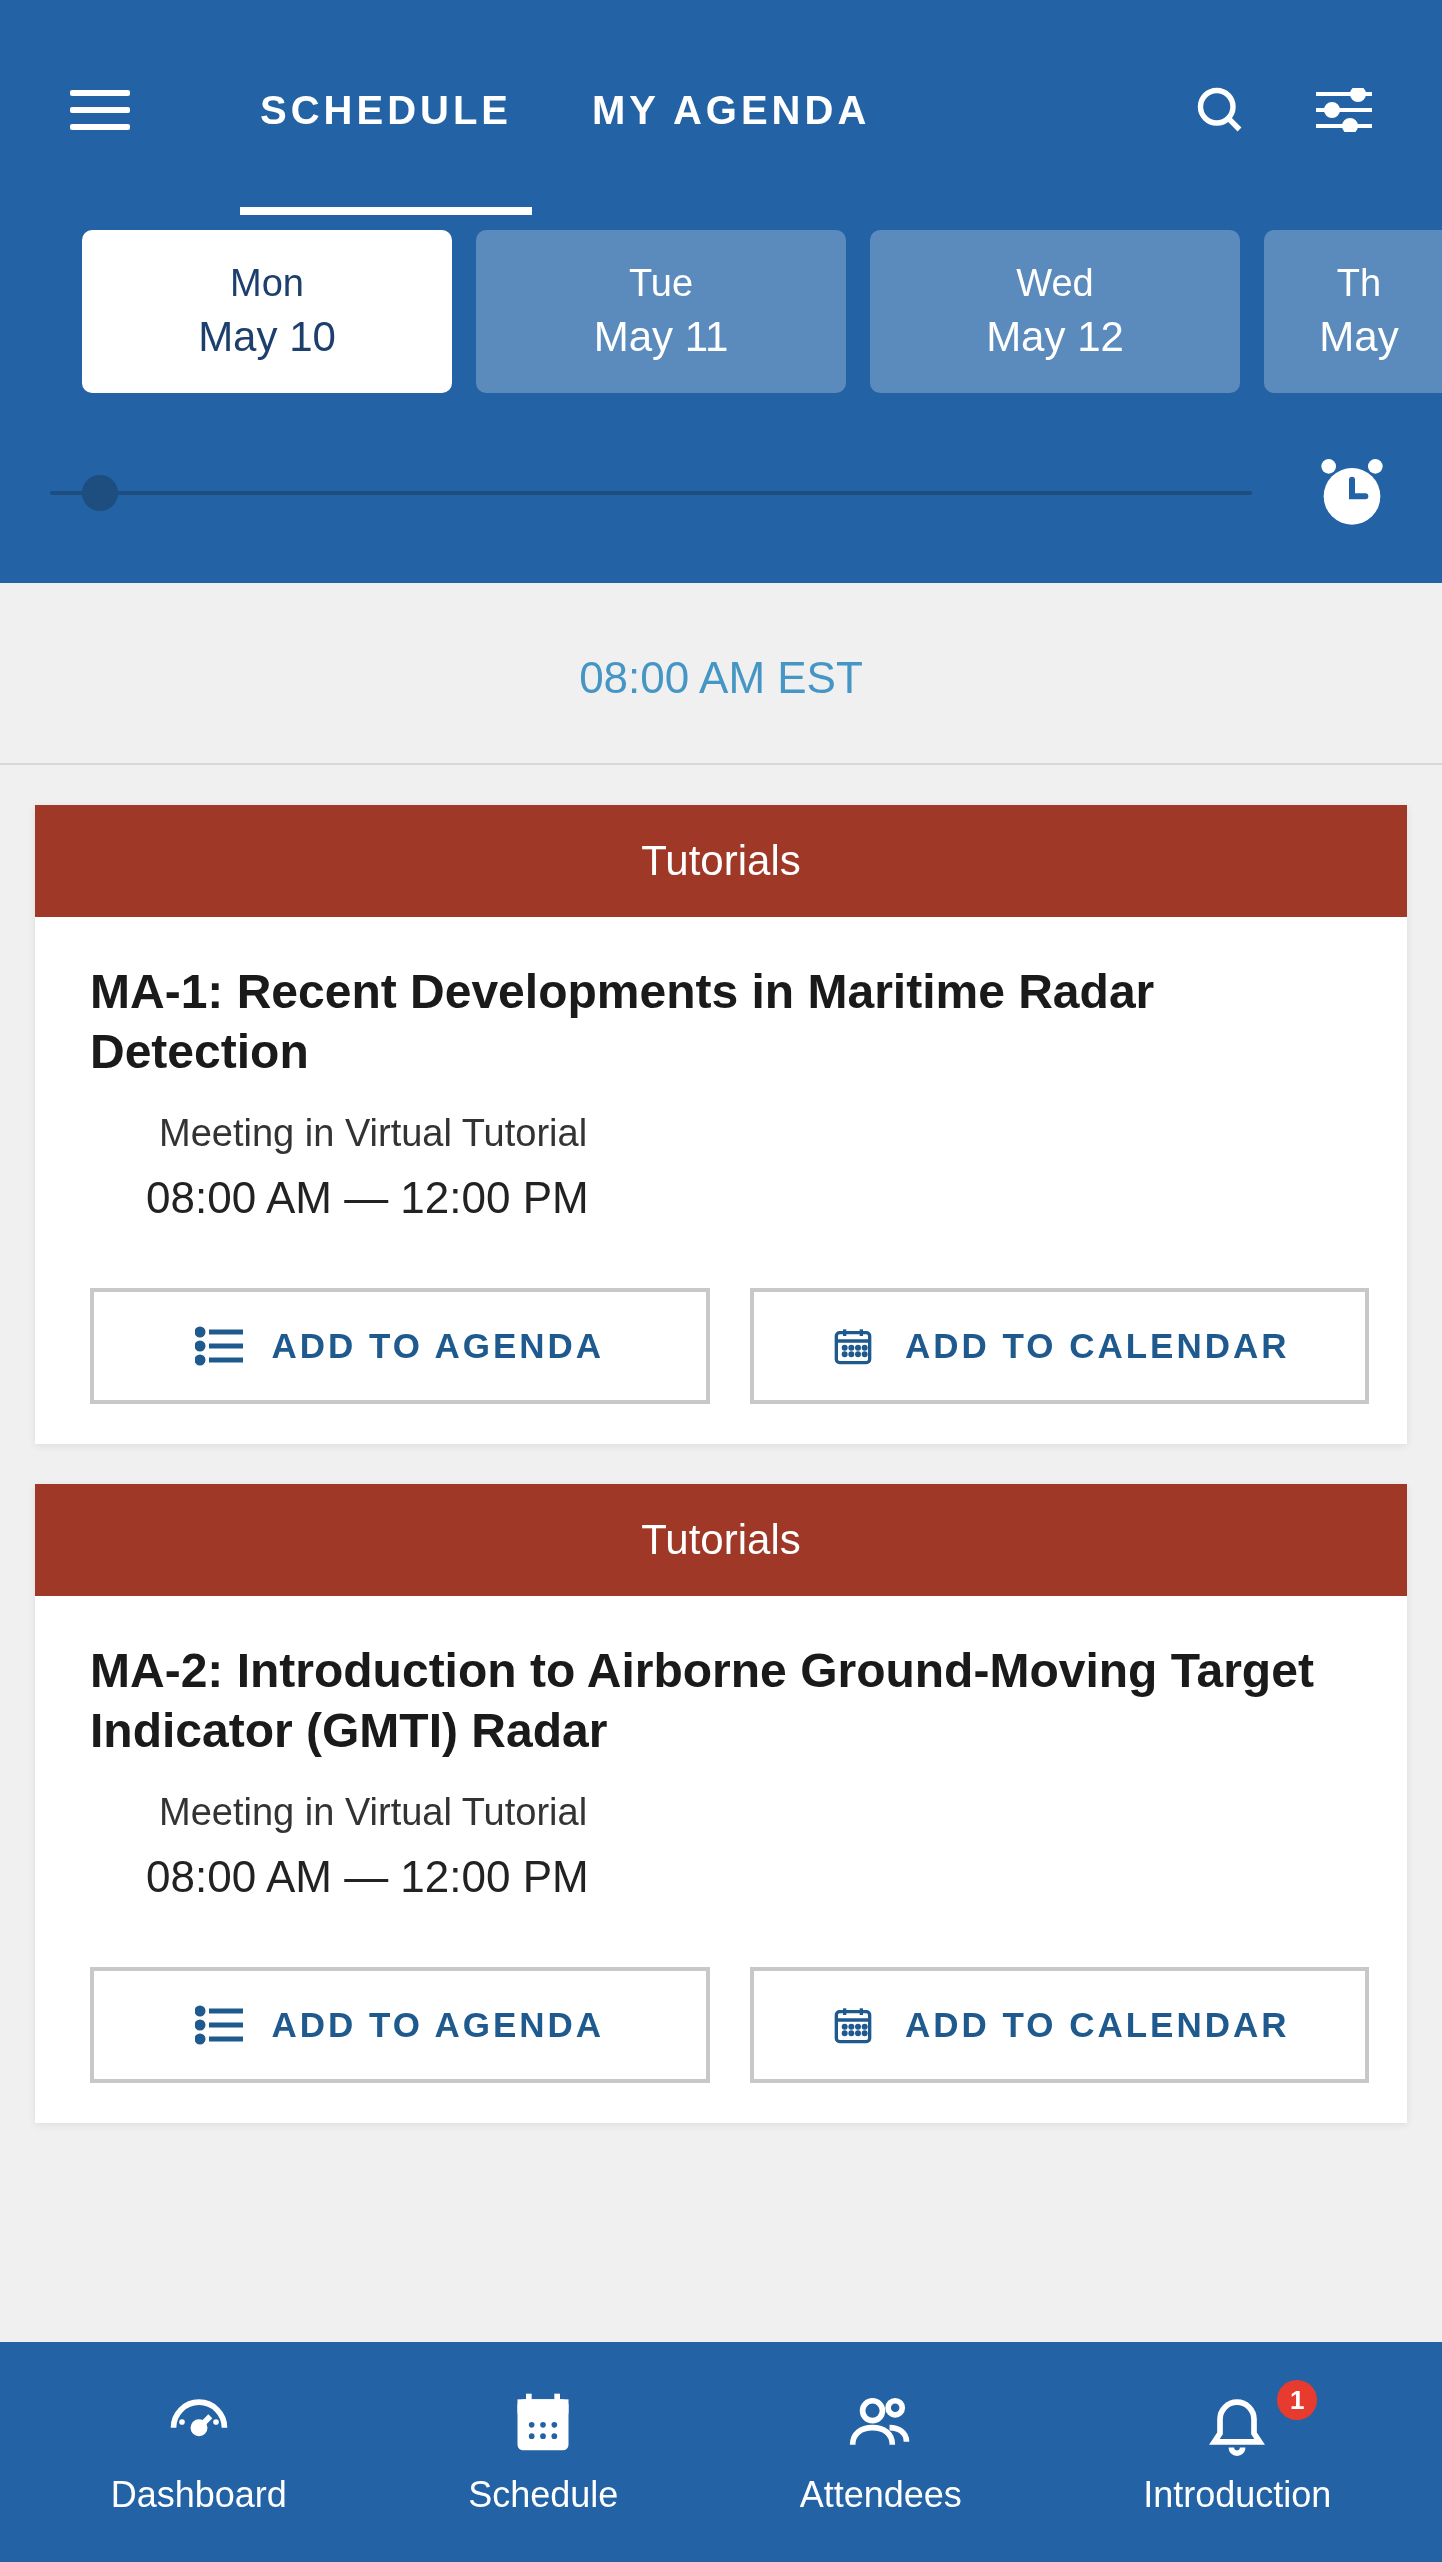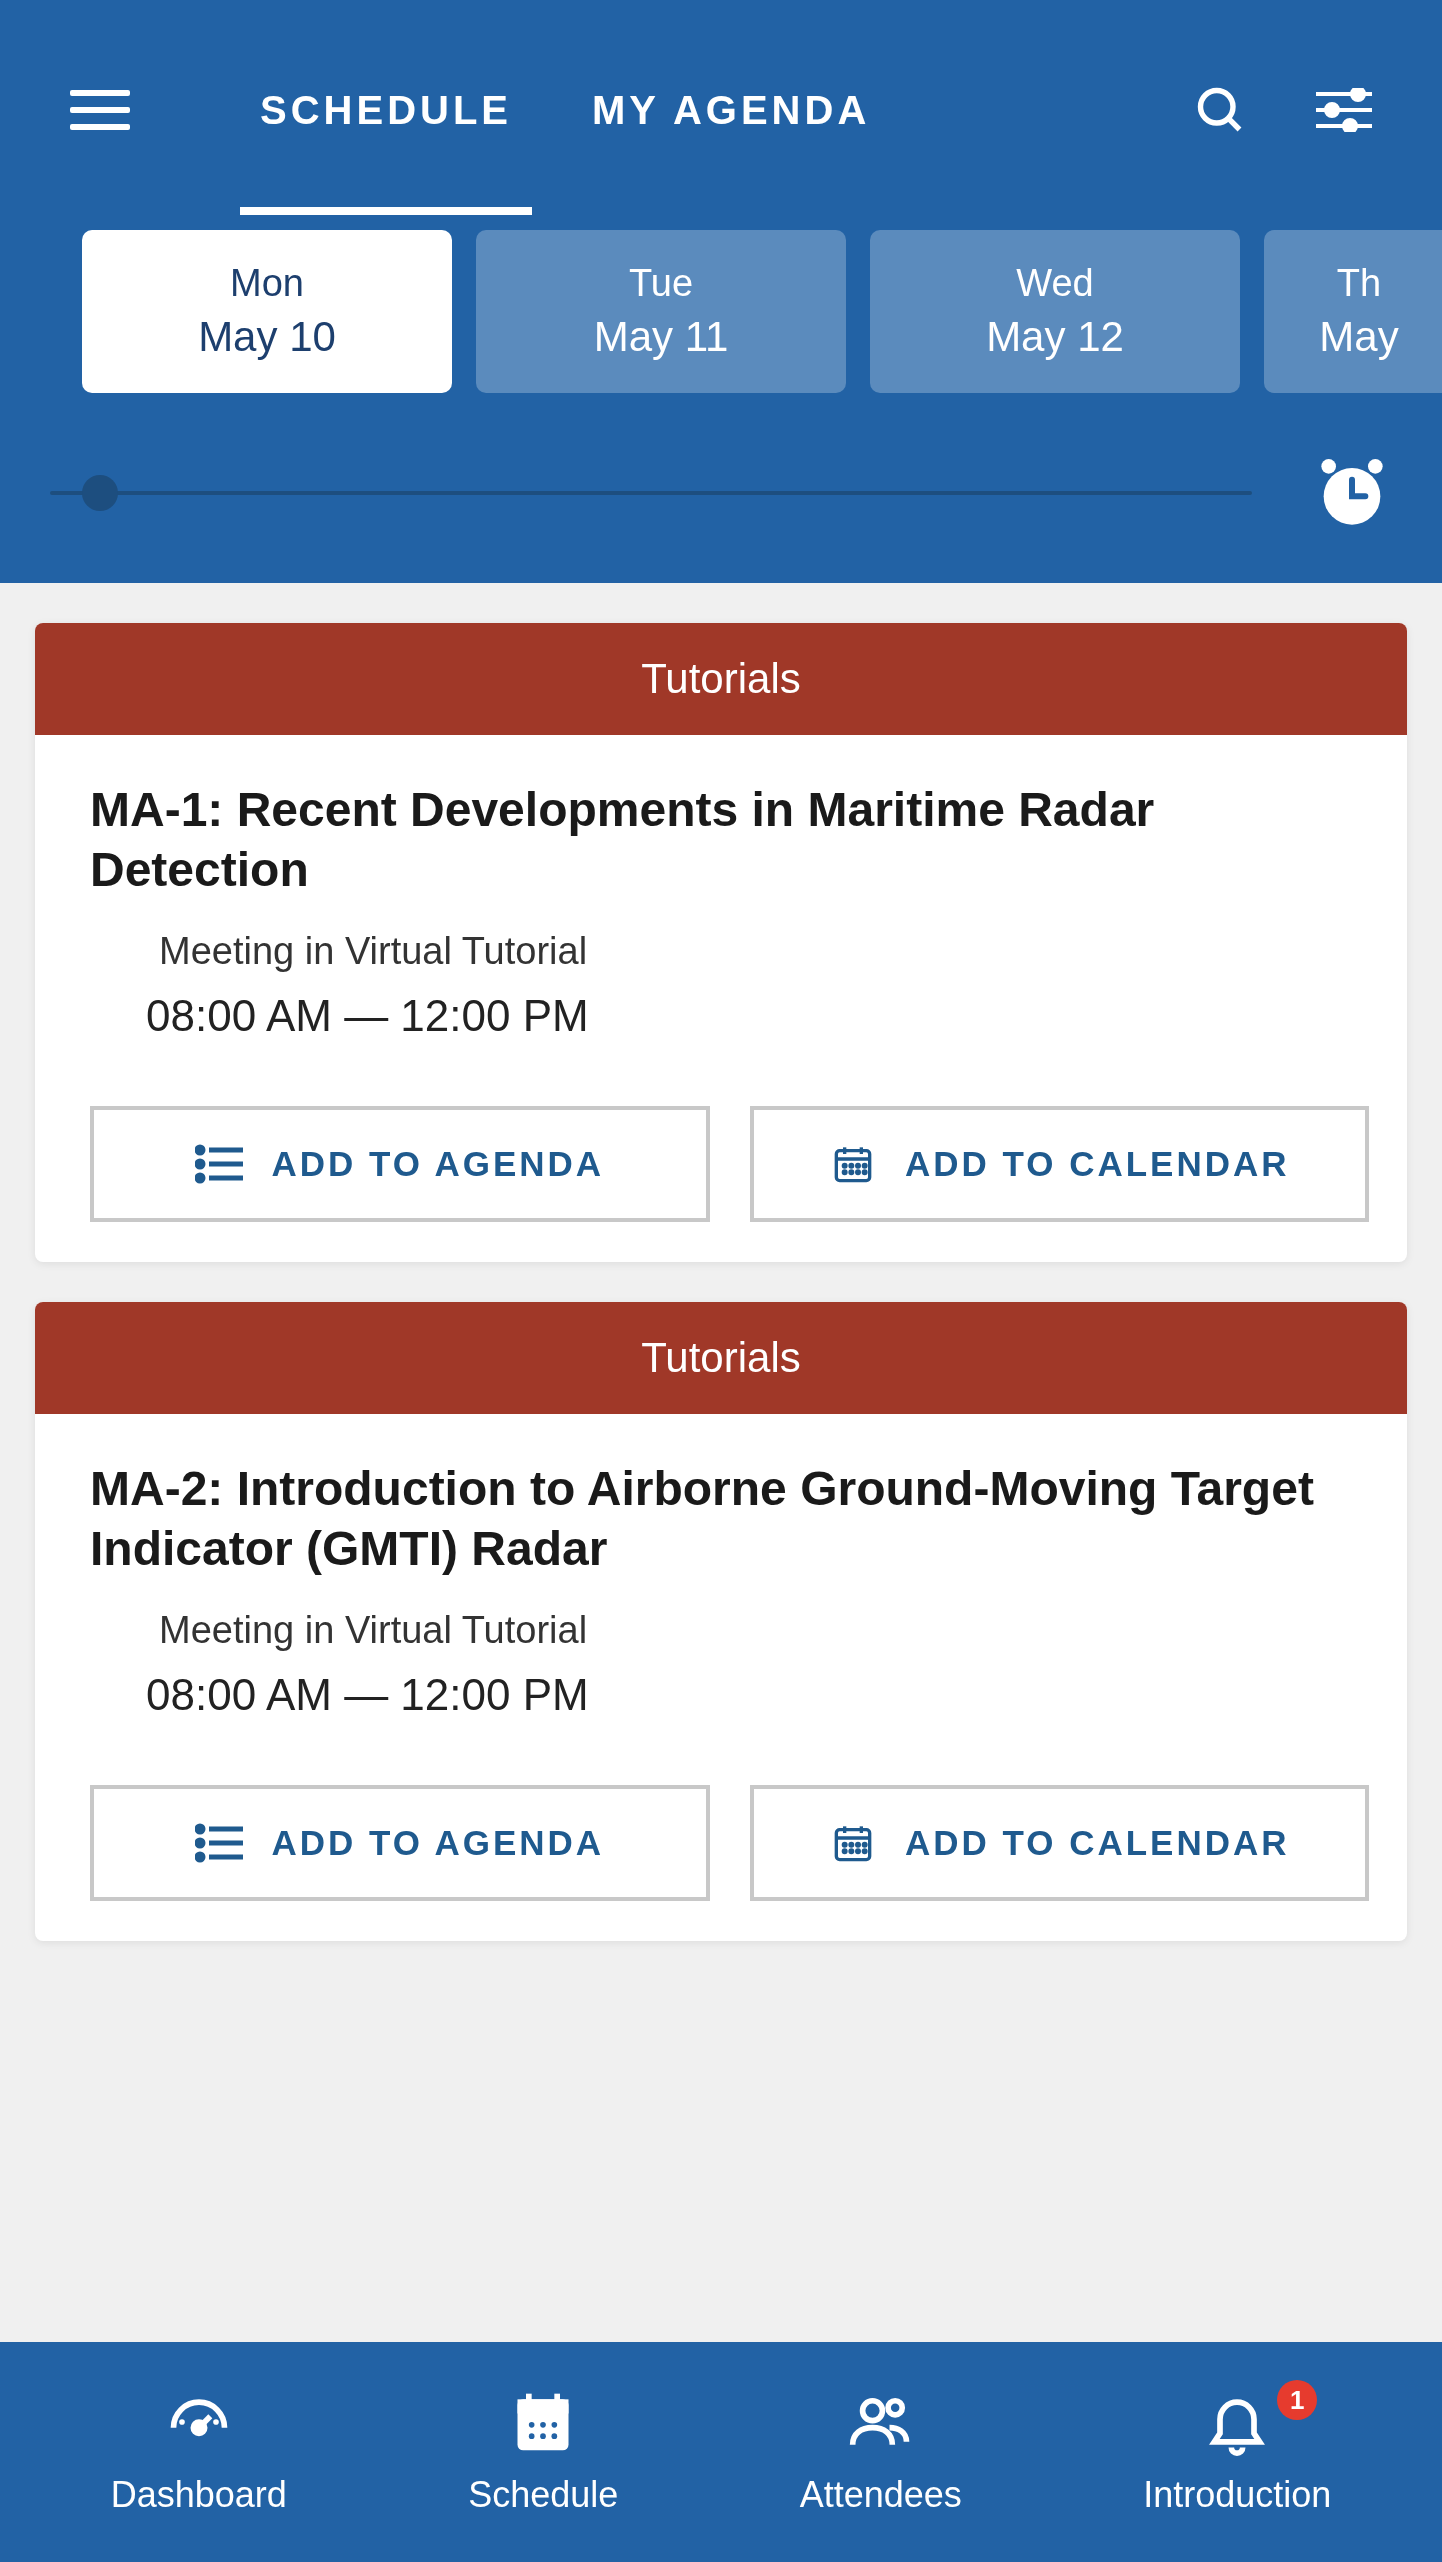--- a/index.html
+++ b/index.html
@@ -182,21 +182,21 @@
       padding: 70px 0 60px 0;
       font-size: 44px;
       color: #4596c4;
       font-weight: 400;
       border-bottom: 2px solid #d8d8d8;
     }
     
     .event-card {
       background: white;
       margin: 40px 35px;
-      border-radius: 8px;
+      border-radius: 0;
       box-shadow: 0 2px 8px rgba(0,0,0,0.08);
       overflow: hidden;
     }
     
     .event-category {
       background: #a03828;
       color: white;
       text-align: center;
       padding: 32px 0;
       font-size: 42px;
@@ -361,20 +361,21 @@
       <svg class="alarm-icon" viewBox="0 0 24 24" fill="white">
         <circle cx="12" cy="13" r="8.5"></circle>
         <circle cx="5" cy="4" r="2.2"></circle>
         <circle cx="19" cy="4" r="2.2"></circle>
         <path d="M12 8 L12 13 L16 13" stroke="#2262a5" stroke-width="1.8" fill="none" stroke-linecap="round"></path>
       </svg>
     </div>
   </div>
 
   <div class="content">
+    <div class="time-header">08:00 AM EST</div>
 
     <div class="event-card">
       <div class="event-category">Tutorials</div>
       <div class="event-body">
         <div class="event-title">MA-1: Recent Developments in Maritime Radar Detection</div>
         <div class="event-location">Meeting in Virtual Tutorial</div>
         <div class="event-time">08:00 AM  —  12:00 PM</div>
       </div>
       <div class="event-actions">
         <button class="action-btn">

